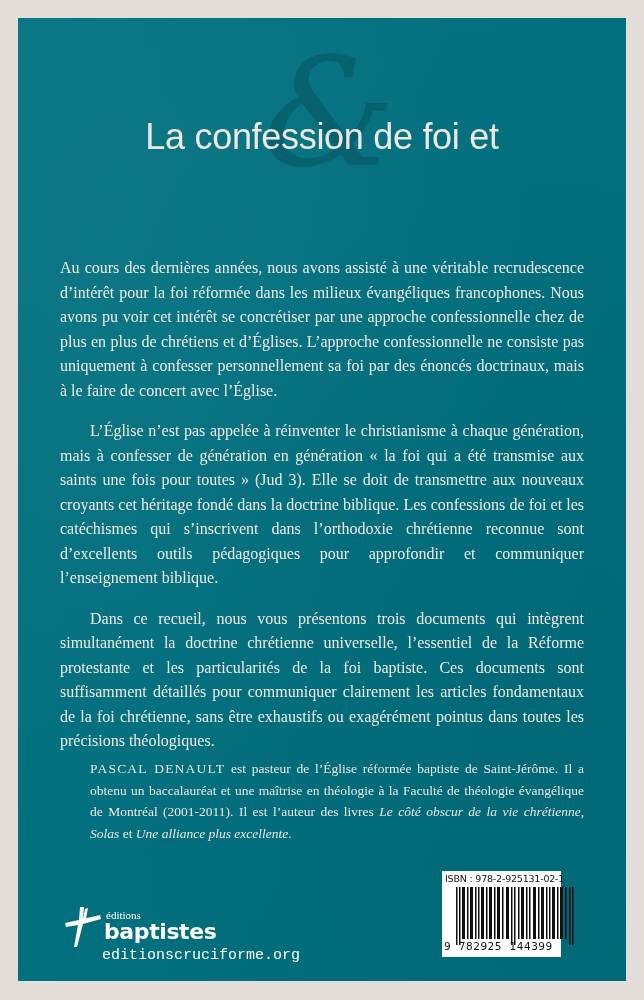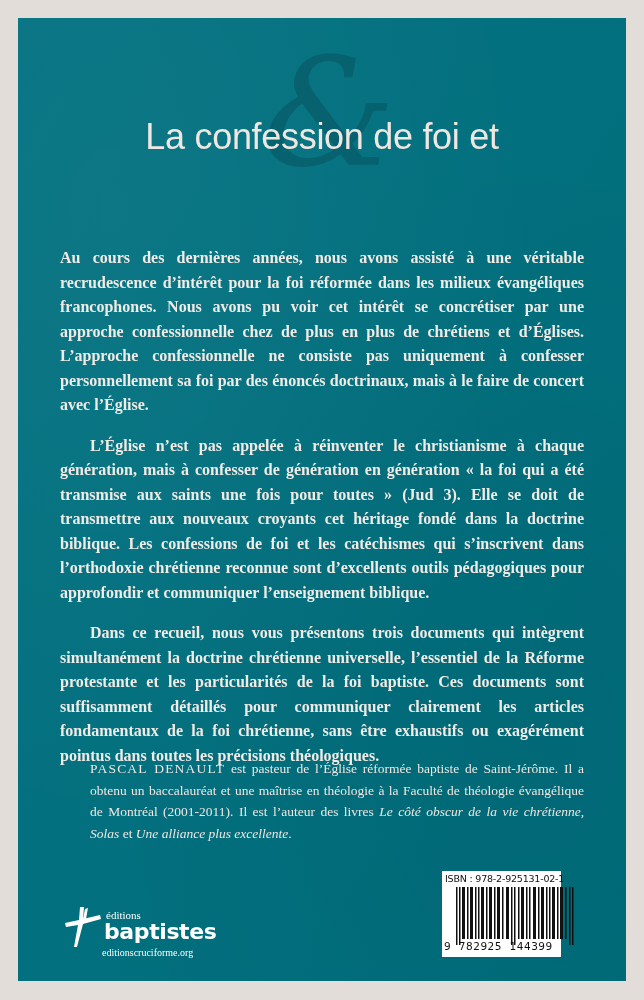--- a/index.html
+++ b/index.html
@@ -51,21 +51,21 @@
   .title span { display: block; }
   .body {
     position: absolute;
     left: 42px; width: 524px;
     top: 228px;
     font-size: 16px;
     line-height: 24.5px;
     text-align: justify;
     color: #f1ebe6;
   }
-  .body p { margin: 0 0 16px 0; font-weight: bold; }
+  .body p { margin: 10px 0 16px 0; }
   .body p.indent { text-indent: 30px; }
   .bio {
     position: absolute;
     left: 72px; width: 494px;
     top: 740px;
     font-size: 13.5px;
     line-height: 21.5px;
     text-align: justify;
     color: #efe7e2;
   }
@@ -93,22 +93,22 @@
     left: 40px; top: 14px;
     font-family: "DejaVu Sans", sans-serif;
     font-size: 22px;
     font-weight: bold;
     letter-spacing: -0.4px;
     color: #ffffff;
   }
   .logo-url {
     position: absolute;
     left: 38px; top: 42px;
-    font-family: Liberation Serif, serif;
-    font-size: 10px;
+    font-family: Liberation Mono, monospace;
+    font-size: 15px;
     color: #ffffff;
   }
   .barcode {
     position: absolute;
     left: 424px; top: 853px;
     width: 119px; height: 86px;
     background: #ffffff;
   }
   .isbn-label {
     position: absolute;

